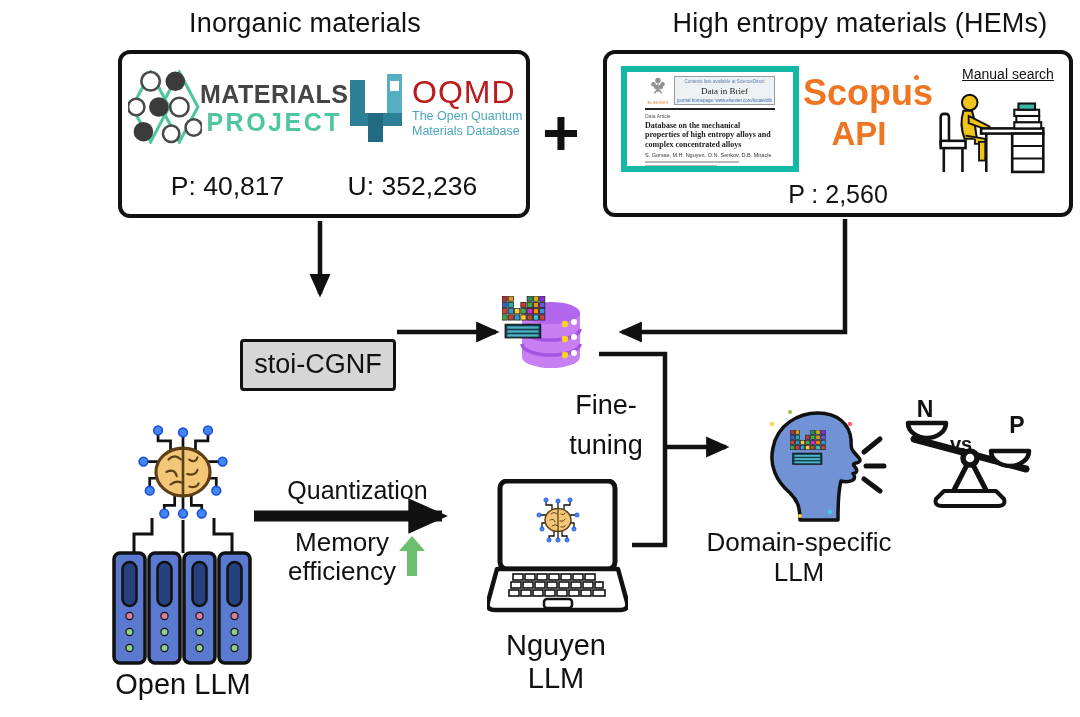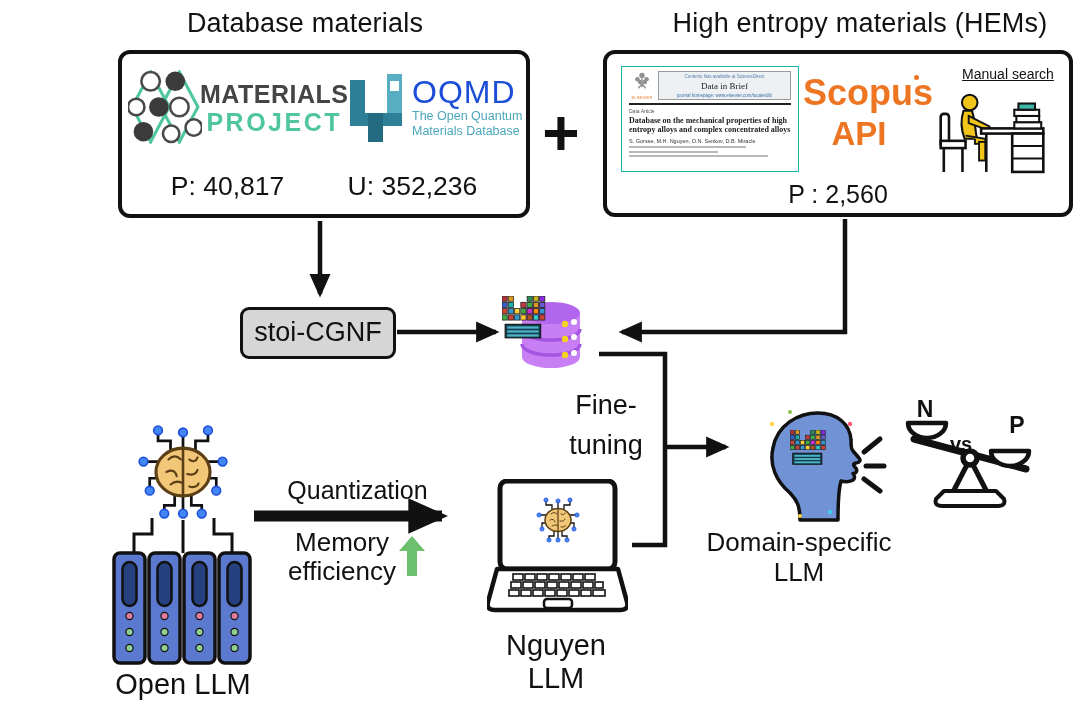--- a/index.html
+++ b/index.html
@@ -10,27 +10,27 @@
   }
   .abs { position:absolute; }
   .ctr { text-align:center; }
   .fig-title { font-size:27px; font-weight:400; letter-spacing:0.2px; }
   .big-box { border:4.5px solid #111; border-radius:12px; background:#fff; }
   .plus-sign { font-size:64px; font-weight:800; line-height:70px; }
   
   .mp-text { text-align:right; width:142px; }
   .mp-line1 { font-size:25px; font-weight:800; color:#454545; letter-spacing:0.5px; line-height:28px;}
   .mp-line2 { font-size:25px; font-weight:800; color:#4fc6a0; letter-spacing:2.5px; line-height:28px;}
-  .oqmd-name { font-size:32px; color:#1d4ed8; letter-spacing:1px; line-height:33px; font-weight:500;}
+  .oqmd-name { font-size:32px; color:#b91c1c; letter-spacing:1px; line-height:33px; font-weight:500;}
   .oqmd-tag { font-size:12.5px; color:#4aa6bc; line-height:15px; }
   .stats-row { font-size:26.5px; }
   .stats-row span { display:inline-block; }
   .gap-right { margin-right:56px; }
   
-  .paper { background:#fff; border:1px solid #14b8a6; padding:4px 7px; overflow:hidden; }
+  .paper { background:#fff; border:6px solid #14b8a6; padding:4px 18px; overflow:hidden; }
   .paper-head { display:flex; gap:3px; }
   .pub-col { width:26px; text-align:center; }
   .pub-name { font-size:4px; color:#e87722; letter-spacing:0.2px; }
   .head-mid { flex:1; background:#eef1f4; border:1px solid #9a9a9a; padding:2px 2px 1px; text-align:center; }
   .contents-line { font-size:4.5px; color:#5a7fae; }
   .journal-name { font-size:9px; font-family:"Liberation Serif", serif; color:#222; margin:2px 0 2px; }
   .homepage-line { font-size:4.5px; color:#3a6ea8; }
   .paper-rule { height:2px; background:#222; margin-top:3px; }
   .article-type { font-size:5px; color:#555; margin-top:3px; }
   .paper-title { font-size:8px; font-weight:700; font-family:"Liberation Serif", serif; color:#1a1a1a; line-height:1.18; margin-top:2px;}
@@ -38,22 +38,22 @@
   .aff-bar { height:2px; background:#b9b9b9; margin-top:2.5px; }
   
   .scopus-block { color:#ee7623; font-weight:600; position:relative; }
   .scopus-l1 { font-size:36px; line-height:42px; }
   .scopus-l2 { font-size:33px; line-height:40px; }
   .scopus-dot { position:absolute; top:3px; right:-4px; width:5px; height:5px; border-radius:50%; background:#ee7623; }
   .manual-label { font-size:14px;text-decoration:underline; }
   .pcount { font-size:25px; }
   
   .filter-label { font-size:26px; line-height:27px; }
-  .stoi-box { background:#d6d6d6; border:3.5px solid #111; border-radius:9px;
-              font-size:27px; line-height:45px; text-align:center; }
+  .stoi-box { background:#d6d6d6; border:3.5px solid #111; border-radius:4px;
+              font-size:27px; line-height:45px; text-align:center;margin-top:32px; }
   .pn-label { font-size:27px; }
   .fine-label { font-size:27px; line-height:40px; }
   .quant-label { font-size:25px; }
   .mem-label { font-size:26px; line-height:29px; }
   .llm-label { font-size:29px; }
   .domain-label { font-size:26px; line-height:30px; }
   .scale-letter { font-size:23px; font-weight:700; }
   .vs-label { font-size:20px; font-weight:700; }
 </style>
 </head>
@@ -147,21 +147,21 @@
     <g stroke="#111" stroke-width="4.5" fill="none">
       <path d="M320,221 L320,294" marker-end="url(#ah)"></path>
       <path d="M397,332 L496,332" marker-end="url(#ah)"></path>
       <path d="M845,219 L845,332 L622,332" marker-end="url(#ah)"></path>
       <path d="M599,354 L665,354 L665,545 L632,545"></path>
       <path d="M665,447 L726,447" marker-end="url(#ah)"></path>
     </g>
     <path d="M254,516 L442,516" stroke="#111" stroke-width="11" fill="none" marker-end="url(#ahb)"></path>
   </svg>
 
-  <div class="abs fig-title ctr" style="left:135px;top:8px;width:340px">Database materials</div>
+  <div class="abs fig-title ctr" style="left:135px;top:8px;width:340px">Inorganic materials</div>
   <div class="abs fig-title ctr" style="left:628px;top:8px;width:464px">High entropy materials (HEMs)</div>
   <div class="abs plus-sign ctr" style="left:531px;top:98px;width:60px">+</div>
 
   <div class="abs big-box" style="left:118px;top:50px;width:412px;height:168px">
     <svg class="abs" style="left:6px;top:16px" width="74" height="74" viewBox="0 0 72 72">
       <polygon points="22,2 40,36 22,70 4,36" fill="none" stroke="#4fc6a0" stroke-width="3"></polygon>
       <polygon points="50,2 68,36 50,70 32,36" fill="none" stroke="#4fc6a0" stroke-width="3"></polygon>
       <g fill="#fff" stroke="#4a4a4a" stroke-width="2.5">
         <circle cx="22" cy="11" r="9"></circle>
           <circle cx="8" cy="36" r="8"></circle>

